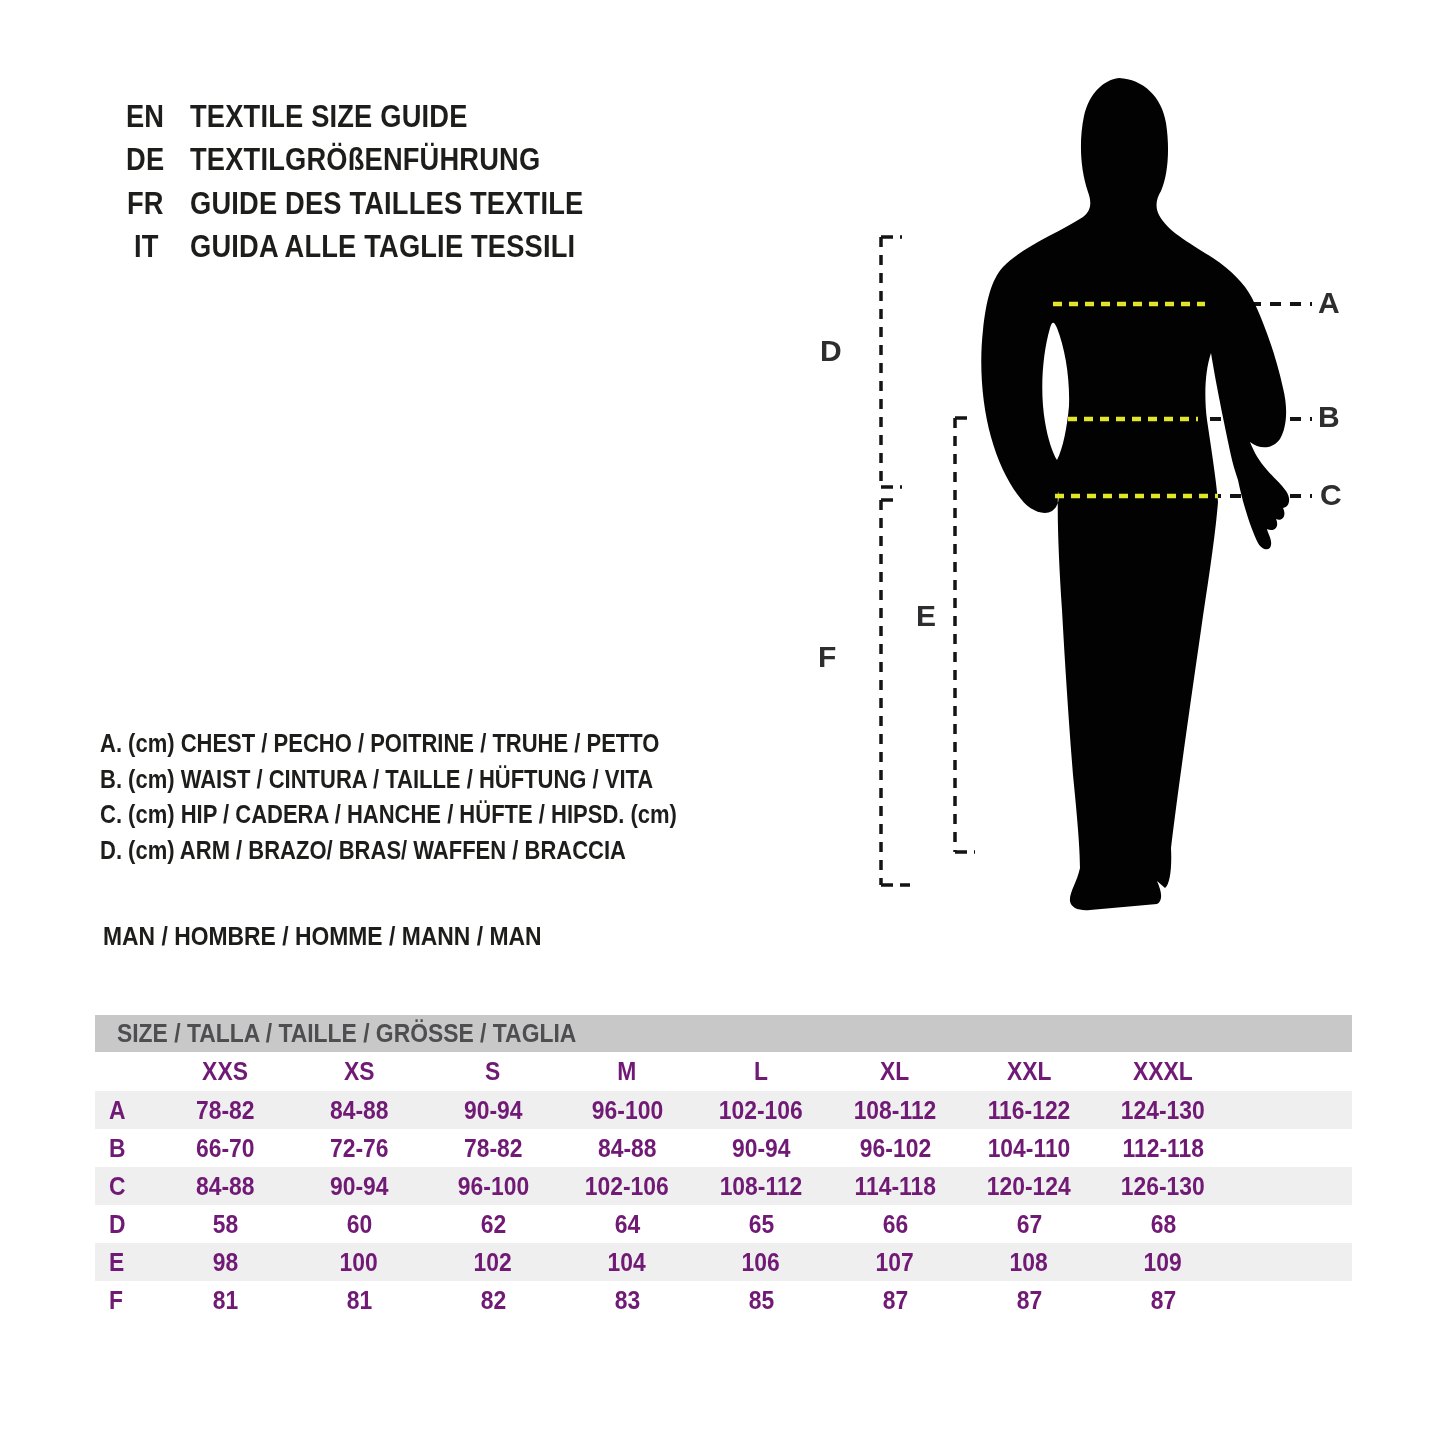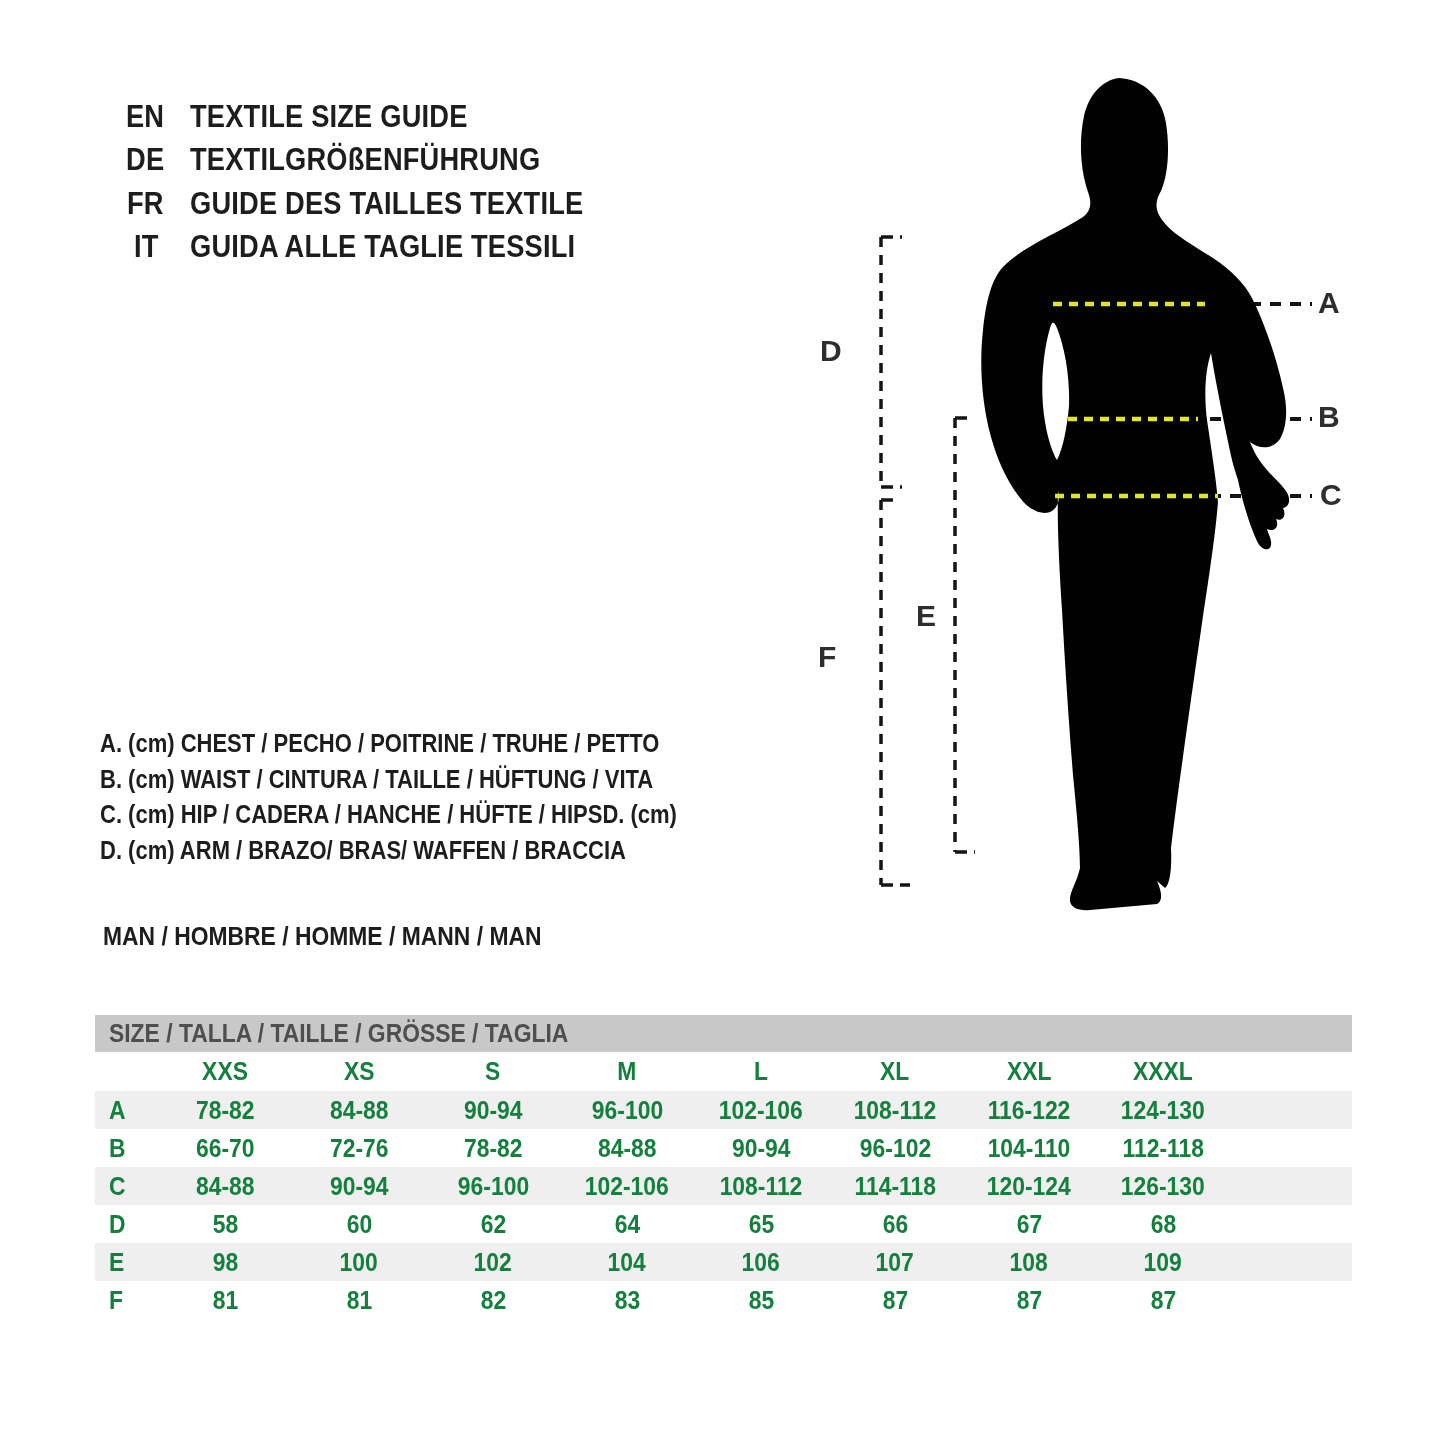--- a/index.html
+++ b/index.html
@@ -23,23 +23,23 @@
 
   
   svg.fig{left:0;top:0;}
 
   
   .mlabel{font-size:30px;font-weight:600;color:#2e2e30;transform:translateY(-50%);}
 
   
   .table-wrap{left:95px;top:1015px;width:1257px;}
   .size-bar{height:37px;line-height:37px;background:#c8c8c8;color:#4e4e50;
-            font-size:26px;font-weight:600;padding-left:14px;box-sizing:border-box;}
+            font-size:26px;font-weight:600;padding-left:22px;box-sizing:border-box;}
   table.sizes{width:100%;border-collapse:collapse;table-layout:fixed;
-              font-size:26px;font-weight:600;color:#15803d;}
+              font-size:26px;font-weight:600;color:#701a75;}
   table.sizes th,table.sizes td{padding:0;text-align:center;font-weight:600;}
   table.sizes thead tr{height:39px;}
   table.sizes tbody tr{height:38px;}
   table.sizes .rowlab{text-align:left;padding-left:14px;}
   table.sizes tr.stripe{background:#efefef;}
 </style>
 </head>
 <body>
 
 <div class="abs titles">

